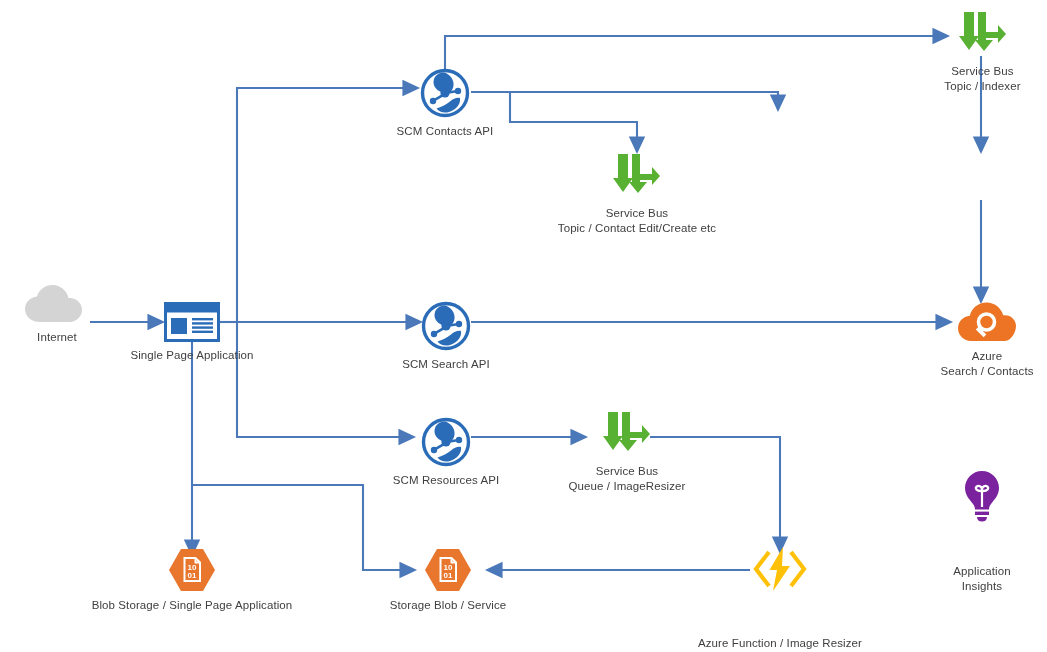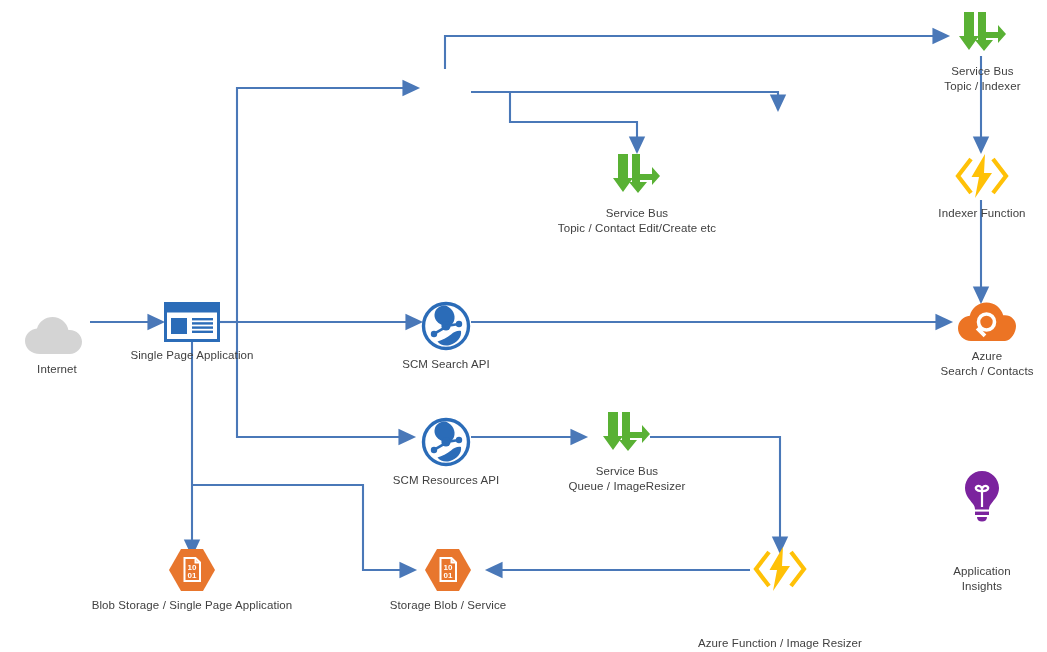--- a/index.html
+++ b/index.html
@@ -82,21 +82,21 @@
 
       <path d="M471,437 L586,437" marker-end="url(#ah)"></path>
 
       <path d="M650,437 L780,437 L780,552" marker-end="url(#ah)"></path>
 
       <path d="M750,570 L487,570" marker-end="url(#ah)"></path>
 
     </g>
   </svg>
 
-  <div class="node" style="left:22px; top:316px; width:70px;">
+  <div class="node" style="left:22px; top:284px; width:70px;">
     <span class="glyph">
       <svg width="66" height="40" viewBox="0 0 66 40" xmlns="http://www.w3.org/2000/svg">
         <path d="M16,38 C7,38 1,32 1,25 C1,18.5 6.5,13 13,12.6
                  C15,5.6 21.4,1 28.6,1 C36.4,1 43,6.6 44.4,14
                  C44.8,14 45.2,13.9 45.8,13.9 C52.5,13.9 58,19.2 58,25.8
                  C58,32.5 52.5,38 45.8,38 Z" fill="#d4d4d4"></path>
       </svg>
     </span>
     <span class="caption">Internet</span>
   </div>
@@ -111,115 +111,120 @@
           <rect x="28" y="16" width="21" height="2.4"></rect>
           <rect x="28" y="20.2" width="21" height="2.4"></rect>
           <rect x="28" y="24.4" width="21" height="2.4"></rect>
           <rect x="28" y="28.6" width="21" height="2.4"></rect>
         </g>
       </svg>
     </span>
     <span class="caption">Single Page Application</span>
   </div>
 
-
-  <div class="node" style="left:539px; top:152px; width:196px;">
-    <span class="glyph">
-      <svg width="48" height="48" viewBox="0 0 48 48" xmlns="http://www.w3.org/2000/svg">
-        <g fill="#59b134">
-
-          <path d="M5,2 L15,2 L15,26 L20,26 L10,40 L0,26 L5,26 Z"></path>
-
-          <path d="M19,2 L27,2 L27,22 L39,22 L39,15 L47,24 L39,33 L39,28 L21,28
-                   L19,28 Z"></path>
-          <path d="M19,2 L27,2 L27,30 L34,30 L25,41 L16,30 L19,30 Z"></path>
-        </g>
-      </svg>
-    </span>
-    <span class="caption">Service Bus
-Topic / Contact Edit/Create etc</span>
-  </div>
-
-
-  <div class="node" style="left:930px; top:10px; width:105px;">
-    <span class="glyph">
-      <svg width="48" height="48" viewBox="0 0 48 48" xmlns="http://www.w3.org/2000/svg">
-        <g fill="#59b134">
-          <path d="M5,2 L15,2 L15,26 L20,26 L10,40 L0,26 L5,26 Z"></path>
-          <path d="M19,2 L27,2 L27,22 L39,22 L39,15 L47,24 L39,33 L39,28 L21,28
-                   L19,28 Z"></path>
-          <path d="M19,2 L27,2 L27,30 L34,30 L25,41 L16,30 L19,30 Z"></path>
-        </g>
-      </svg>
-    </span>
-    <span class="caption">Service Bus
-Topic / Indexer</span>
-  </div>
-
-  <div class="node" style="left:932px; top:152px; width:100px;">
-    <span class="glyph">
-      <svg width="56" height="48" viewBox="0 0 56 48" xmlns="http://www.w3.org/2000/svg">
-        <g fill="none" stroke="#ffc107" stroke-width="4.2" stroke-linejoin="miter" stroke-linecap="butt">
-          <polyline points="17,7 4,24 17,41"></polyline>
-          <polyline points="39,7 52,24 39,41"></polyline>
-        </g>
-        <path d="M31,2 L17.5,25 L25,25 L21,46 L38,21 L30,21 Z" fill="#ffc107"></path>
-      </svg>
-    </span>
-    <span class="caption">Indexer Function</span>
-  </div>
-
-  <div class="node" style="left:396px; top:301px; width:100px;">
+  <div class="node" style="left:392px; top:68px; width:106px;">
     <span class="glyph">
       <svg width="50" height="50" viewBox="0 0 50 50" xmlns="http://www.w3.org/2000/svg">
         <circle cx="25" cy="25" r="22.5" fill="#ffffff" stroke="#2b6cb8" stroke-width="3.4"></circle>
         <g fill="#2b6cb8">
           <path d="M25 4.5 C32 8 35 14 33 20 C31.5 24.6 26 26 21 24 C16 22 12 17 14 11 C15.6 6.6 20 4 25 4.5 Z"></path>
           <path d="M40 30 C41 36 36 42 29 44 C24 45.4 19 44 16.5 40.5 C21 39 26 37 30 33.5 C33.4 30.5 36.6 29.4 40 30 Z"></path>
           <circle cx="25" cy="25" r="4.6"></circle>
           <circle cx="13" cy="33" r="3.2"></circle>
           <circle cx="38" cy="23" r="3.2"></circle>
           <rect x="13" y="31.6" width="13" height="2.6" transform="rotate(-30 13 33)"></rect>
           <rect x="25" y="23.7" width="13" height="2.6" transform="rotate(-9 25 25)"></rect>
         </g>
       </svg>
     </span>
-    <span class="caption">SCM Search API</span>
-  </div>
-
-  <div class="node" style="left:930px; top:301px; width:114px;">
-    <span class="glyph">
-      <svg width="58" height="42" viewBox="0 0 58 42" xmlns="http://www.w3.org/2000/svg">
-        <path d="M13,40 C5.8,40 0,34.3 0,27.3 C0,20.6 5.2,15.2 11.8,14.7
-                 C13.6,7.2 20.4,1.6 28.5,1.6 C36.4,1.6 43.2,7 45.2,14.3
-                 C45.8,14.2 46.4,14.2 47,14.2 C53.1,14.2 58,19 58,25
-                 C58,31.1 53.1,40 47,40 Z" fill="#ec7424"></path>
-        <circle cx="28.5" cy="21" r="8" fill="none" stroke="#ffffff" stroke-width="3.6"></circle>
-        <rect x="17.5" y="29" width="11" height="3.8" fill="#ffffff" transform="rotate(45 23 31)"></rect>
-      </svg>
-    </span>
-    <span class="caption">Azure
-Search / Contacts</span>
-  </div>
-
-  <div class="node" style="left:386px; top:417px; width:120px;">
+    <span class="caption">SCM Contacts API</span>
+  </div>
+
+  <div class="node" style="left:539px; top:152px; width:196px;">
+    <span class="glyph">
+      <svg width="48" height="48" viewBox="0 0 48 48" xmlns="http://www.w3.org/2000/svg">
+        <g fill="#59b134">
+
+          <path d="M5,2 L15,2 L15,26 L20,26 L10,40 L0,26 L5,26 Z"></path>
+
+          <path d="M19,2 L27,2 L27,22 L39,22 L39,15 L47,24 L39,33 L39,28 L21,28
+                   L19,28 Z"></path>
+          <path d="M19,2 L27,2 L27,30 L34,30 L25,41 L16,30 L19,30 Z"></path>
+        </g>
+      </svg>
+    </span>
+    <span class="caption">Service Bus
+Topic / Contact Edit/Create etc</span>
+  </div>
+
+
+  <div class="node" style="left:930px; top:10px; width:105px;">
+    <span class="glyph">
+      <svg width="48" height="48" viewBox="0 0 48 48" xmlns="http://www.w3.org/2000/svg">
+        <g fill="#59b134">
+          <path d="M5,2 L15,2 L15,26 L20,26 L10,40 L0,26 L5,26 Z"></path>
+          <path d="M19,2 L27,2 L27,22 L39,22 L39,15 L47,24 L39,33 L39,28 L21,28
+                   L19,28 Z"></path>
+          <path d="M19,2 L27,2 L27,30 L34,30 L25,41 L16,30 L19,30 Z"></path>
+        </g>
+      </svg>
+    </span>
+    <span class="caption">Service Bus
+Topic / Indexer</span>
+  </div>
+
+
+  <div class="node" style="left:396px; top:301px; width:100px;">
     <span class="glyph">
       <svg width="50" height="50" viewBox="0 0 50 50" xmlns="http://www.w3.org/2000/svg">
         <circle cx="25" cy="25" r="22.5" fill="#ffffff" stroke="#2b6cb8" stroke-width="3.4"></circle>
         <g fill="#2b6cb8">
           <path d="M25 4.5 C32 8 35 14 33 20 C31.5 24.6 26 26 21 24 C16 22 12 17 14 11 C15.6 6.6 20 4 25 4.5 Z"></path>
           <path d="M40 30 C41 36 36 42 29 44 C24 45.4 19 44 16.5 40.5 C21 39 26 37 30 33.5 C33.4 30.5 36.6 29.4 40 30 Z"></path>
           <circle cx="25" cy="25" r="4.6"></circle>
           <circle cx="13" cy="33" r="3.2"></circle>
           <circle cx="38" cy="23" r="3.2"></circle>
           <rect x="13" y="31.6" width="13" height="2.6" transform="rotate(-30 13 33)"></rect>
           <rect x="25" y="23.7" width="13" height="2.6" transform="rotate(-9 25 25)"></rect>
         </g>
       </svg>
     </span>
+    <span class="caption">SCM Search API</span>
+  </div>
+
+  <div class="node" style="left:930px; top:301px; width:114px;">
+    <span class="glyph">
+      <svg width="58" height="42" viewBox="0 0 58 42" xmlns="http://www.w3.org/2000/svg">
+        <path d="M13,40 C5.8,40 0,34.3 0,27.3 C0,20.6 5.2,15.2 11.8,14.7
+                 C13.6,7.2 20.4,1.6 28.5,1.6 C36.4,1.6 43.2,7 45.2,14.3
+                 C45.8,14.2 46.4,14.2 47,14.2 C53.1,14.2 58,19 58,25
+                 C58,31.1 53.1,40 47,40 Z" fill="#ec7424"></path>
+        <circle cx="28.5" cy="21" r="8" fill="none" stroke="#ffffff" stroke-width="3.6"></circle>
+        <rect x="17.5" y="29" width="11" height="3.8" fill="#ffffff" transform="rotate(45 23 31)"></rect>
+      </svg>
+    </span>
+    <span class="caption">Azure
+Search / Contacts</span>
+  </div>
+
+  <div class="node" style="left:386px; top:417px; width:120px;">
+    <span class="glyph">
+      <svg width="50" height="50" viewBox="0 0 50 50" xmlns="http://www.w3.org/2000/svg">
+        <circle cx="25" cy="25" r="22.5" fill="#ffffff" stroke="#2b6cb8" stroke-width="3.4"></circle>
+        <g fill="#2b6cb8">
+          <path d="M25 4.5 C32 8 35 14 33 20 C31.5 24.6 26 26 21 24 C16 22 12 17 14 11 C15.6 6.6 20 4 25 4.5 Z"></path>
+          <path d="M40 30 C41 36 36 42 29 44 C24 45.4 19 44 16.5 40.5 C21 39 26 37 30 33.5 C33.4 30.5 36.6 29.4 40 30 Z"></path>
+          <circle cx="25" cy="25" r="4.6"></circle>
+          <circle cx="13" cy="33" r="3.2"></circle>
+          <circle cx="38" cy="23" r="3.2"></circle>
+          <rect x="13" y="31.6" width="13" height="2.6" transform="rotate(-30 13 33)"></rect>
+          <rect x="25" y="23.7" width="13" height="2.6" transform="rotate(-9 25 25)"></rect>
+        </g>
+      </svg>
+    </span>
     <span class="caption">SCM Resources API</span>
   </div>
 
   <div class="node" style="left:562px; top:410px; width:130px;">
     <span class="glyph">
       <svg width="48" height="48" viewBox="0 0 48 48" xmlns="http://www.w3.org/2000/svg">
         <g fill="#59b134">
           <path d="M5,2 L15,2 L15,26 L20,26 L10,40 L0,26 L5,26 Z"></path>
           <path d="M19,2 L27,2 L27,22 L39,22 L39,15 L47,24 L39,33 L39,28 L21,28
                    L19,28 Z"></path>

